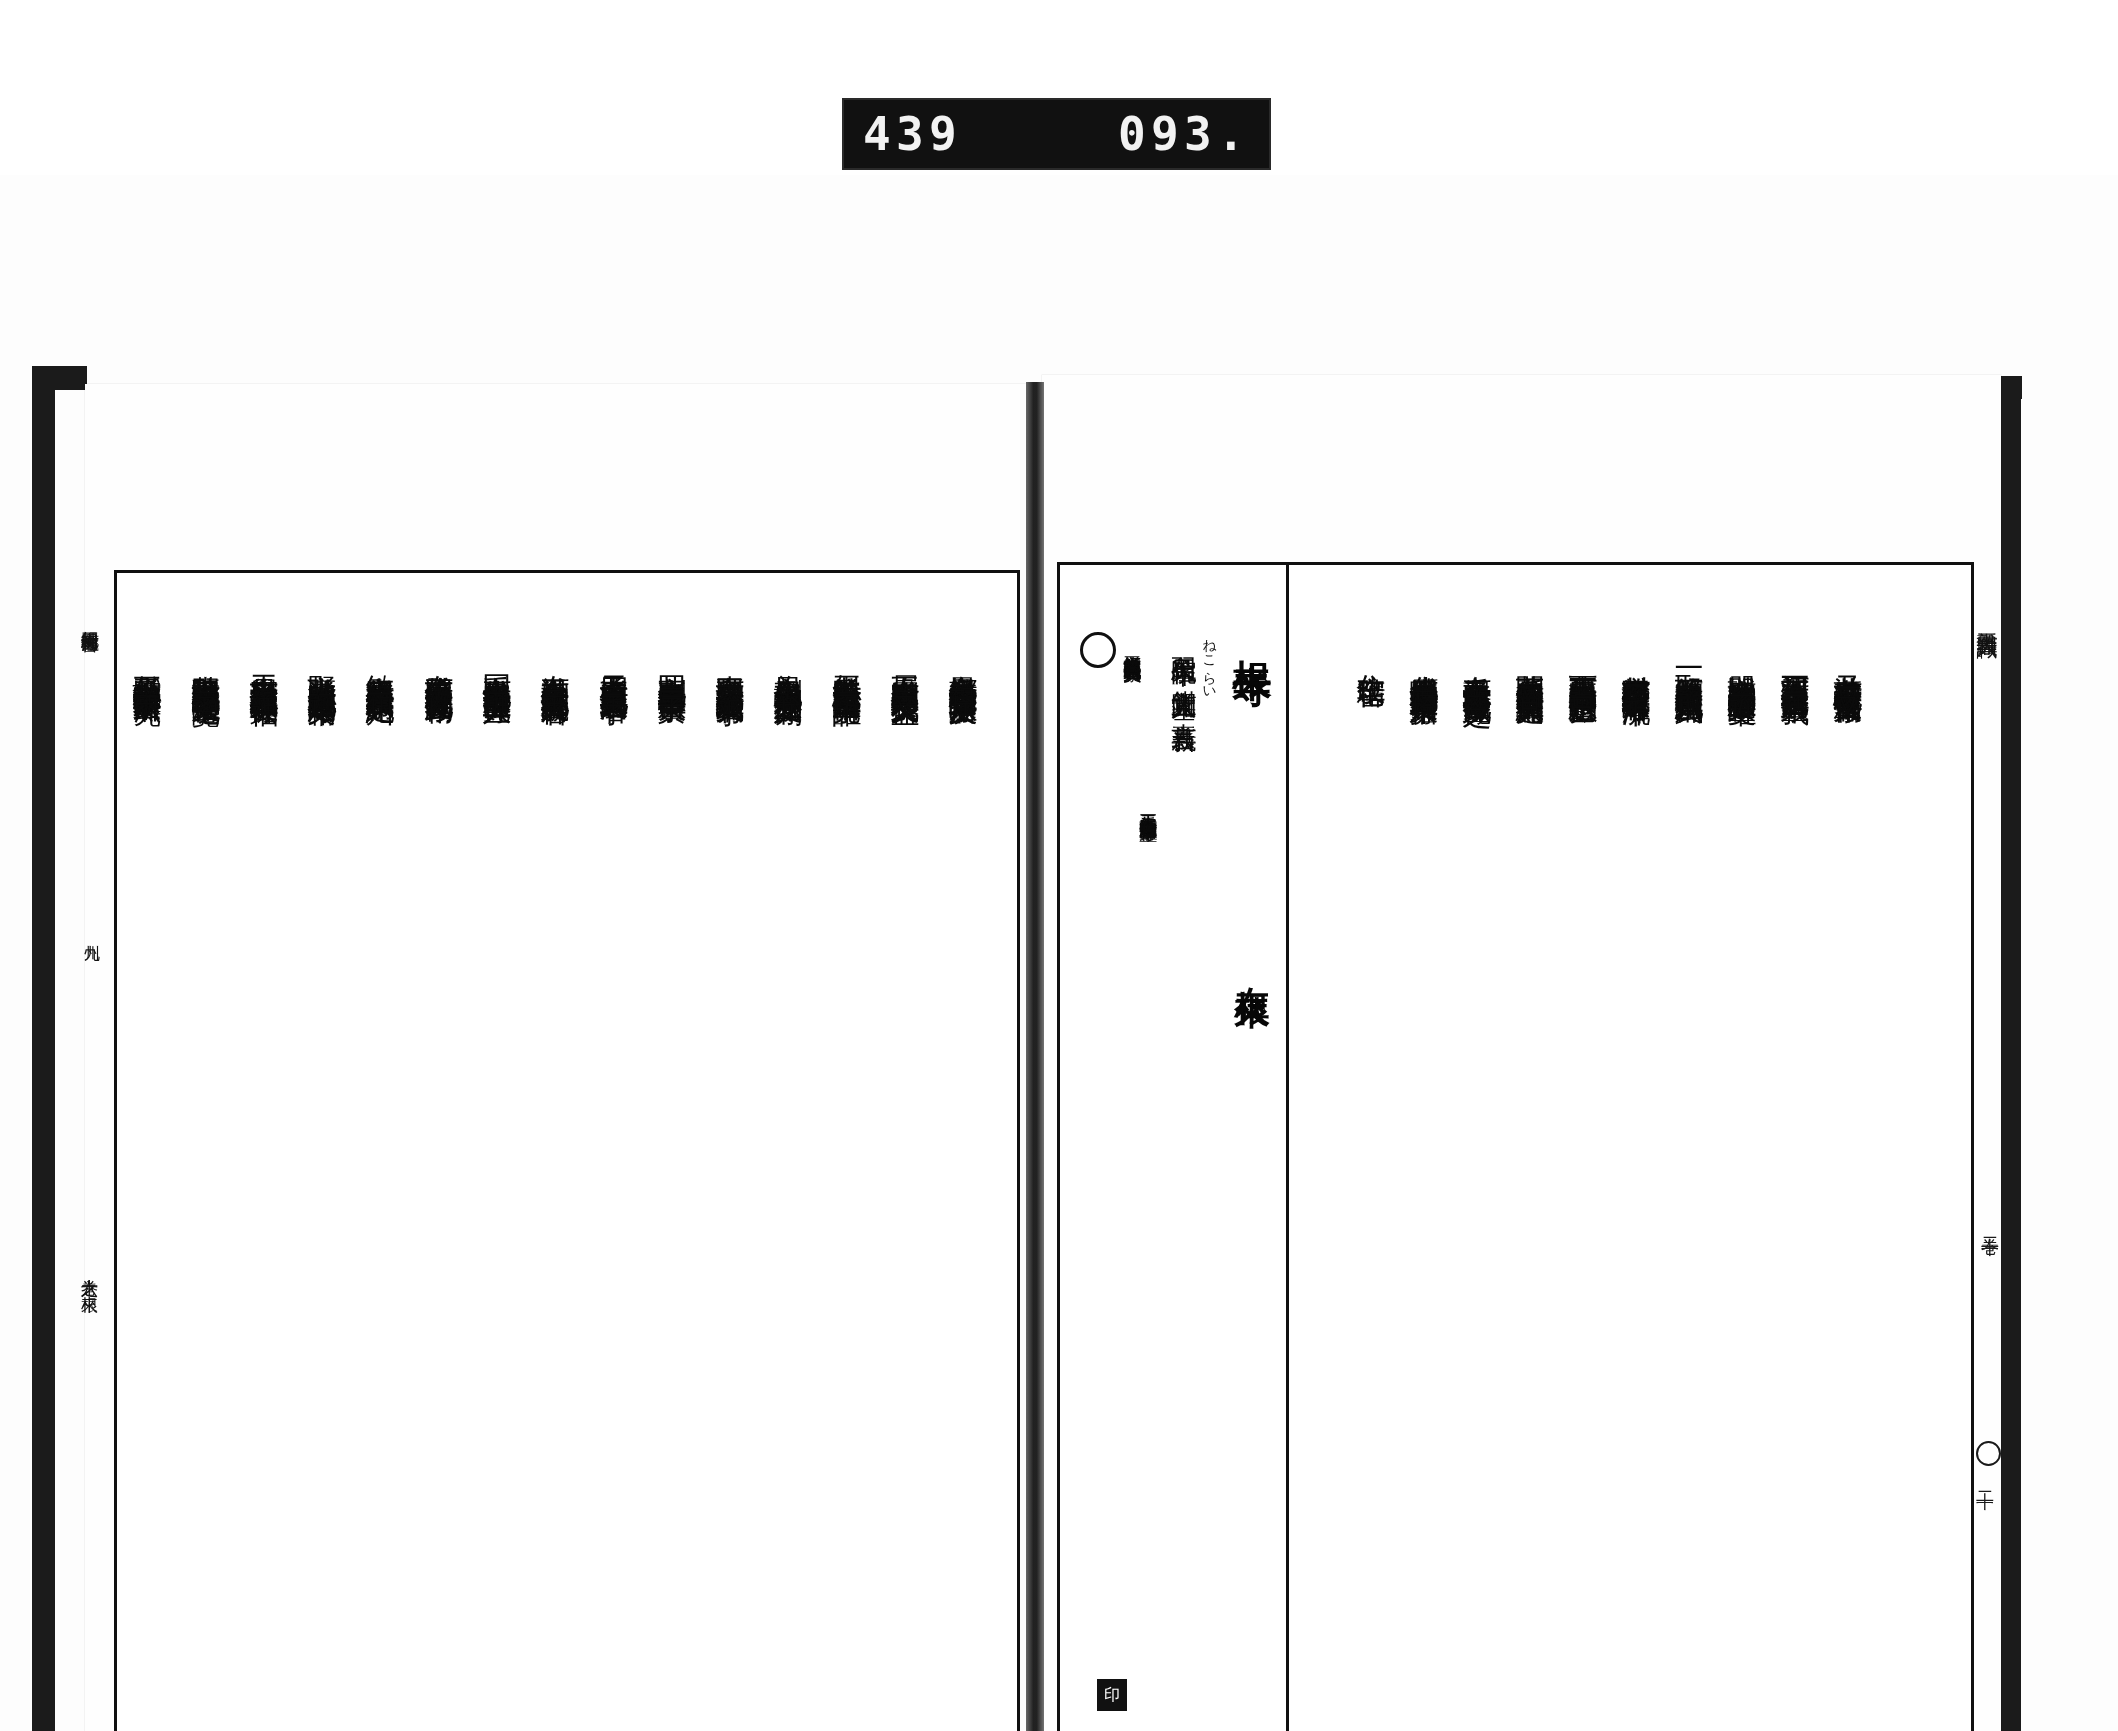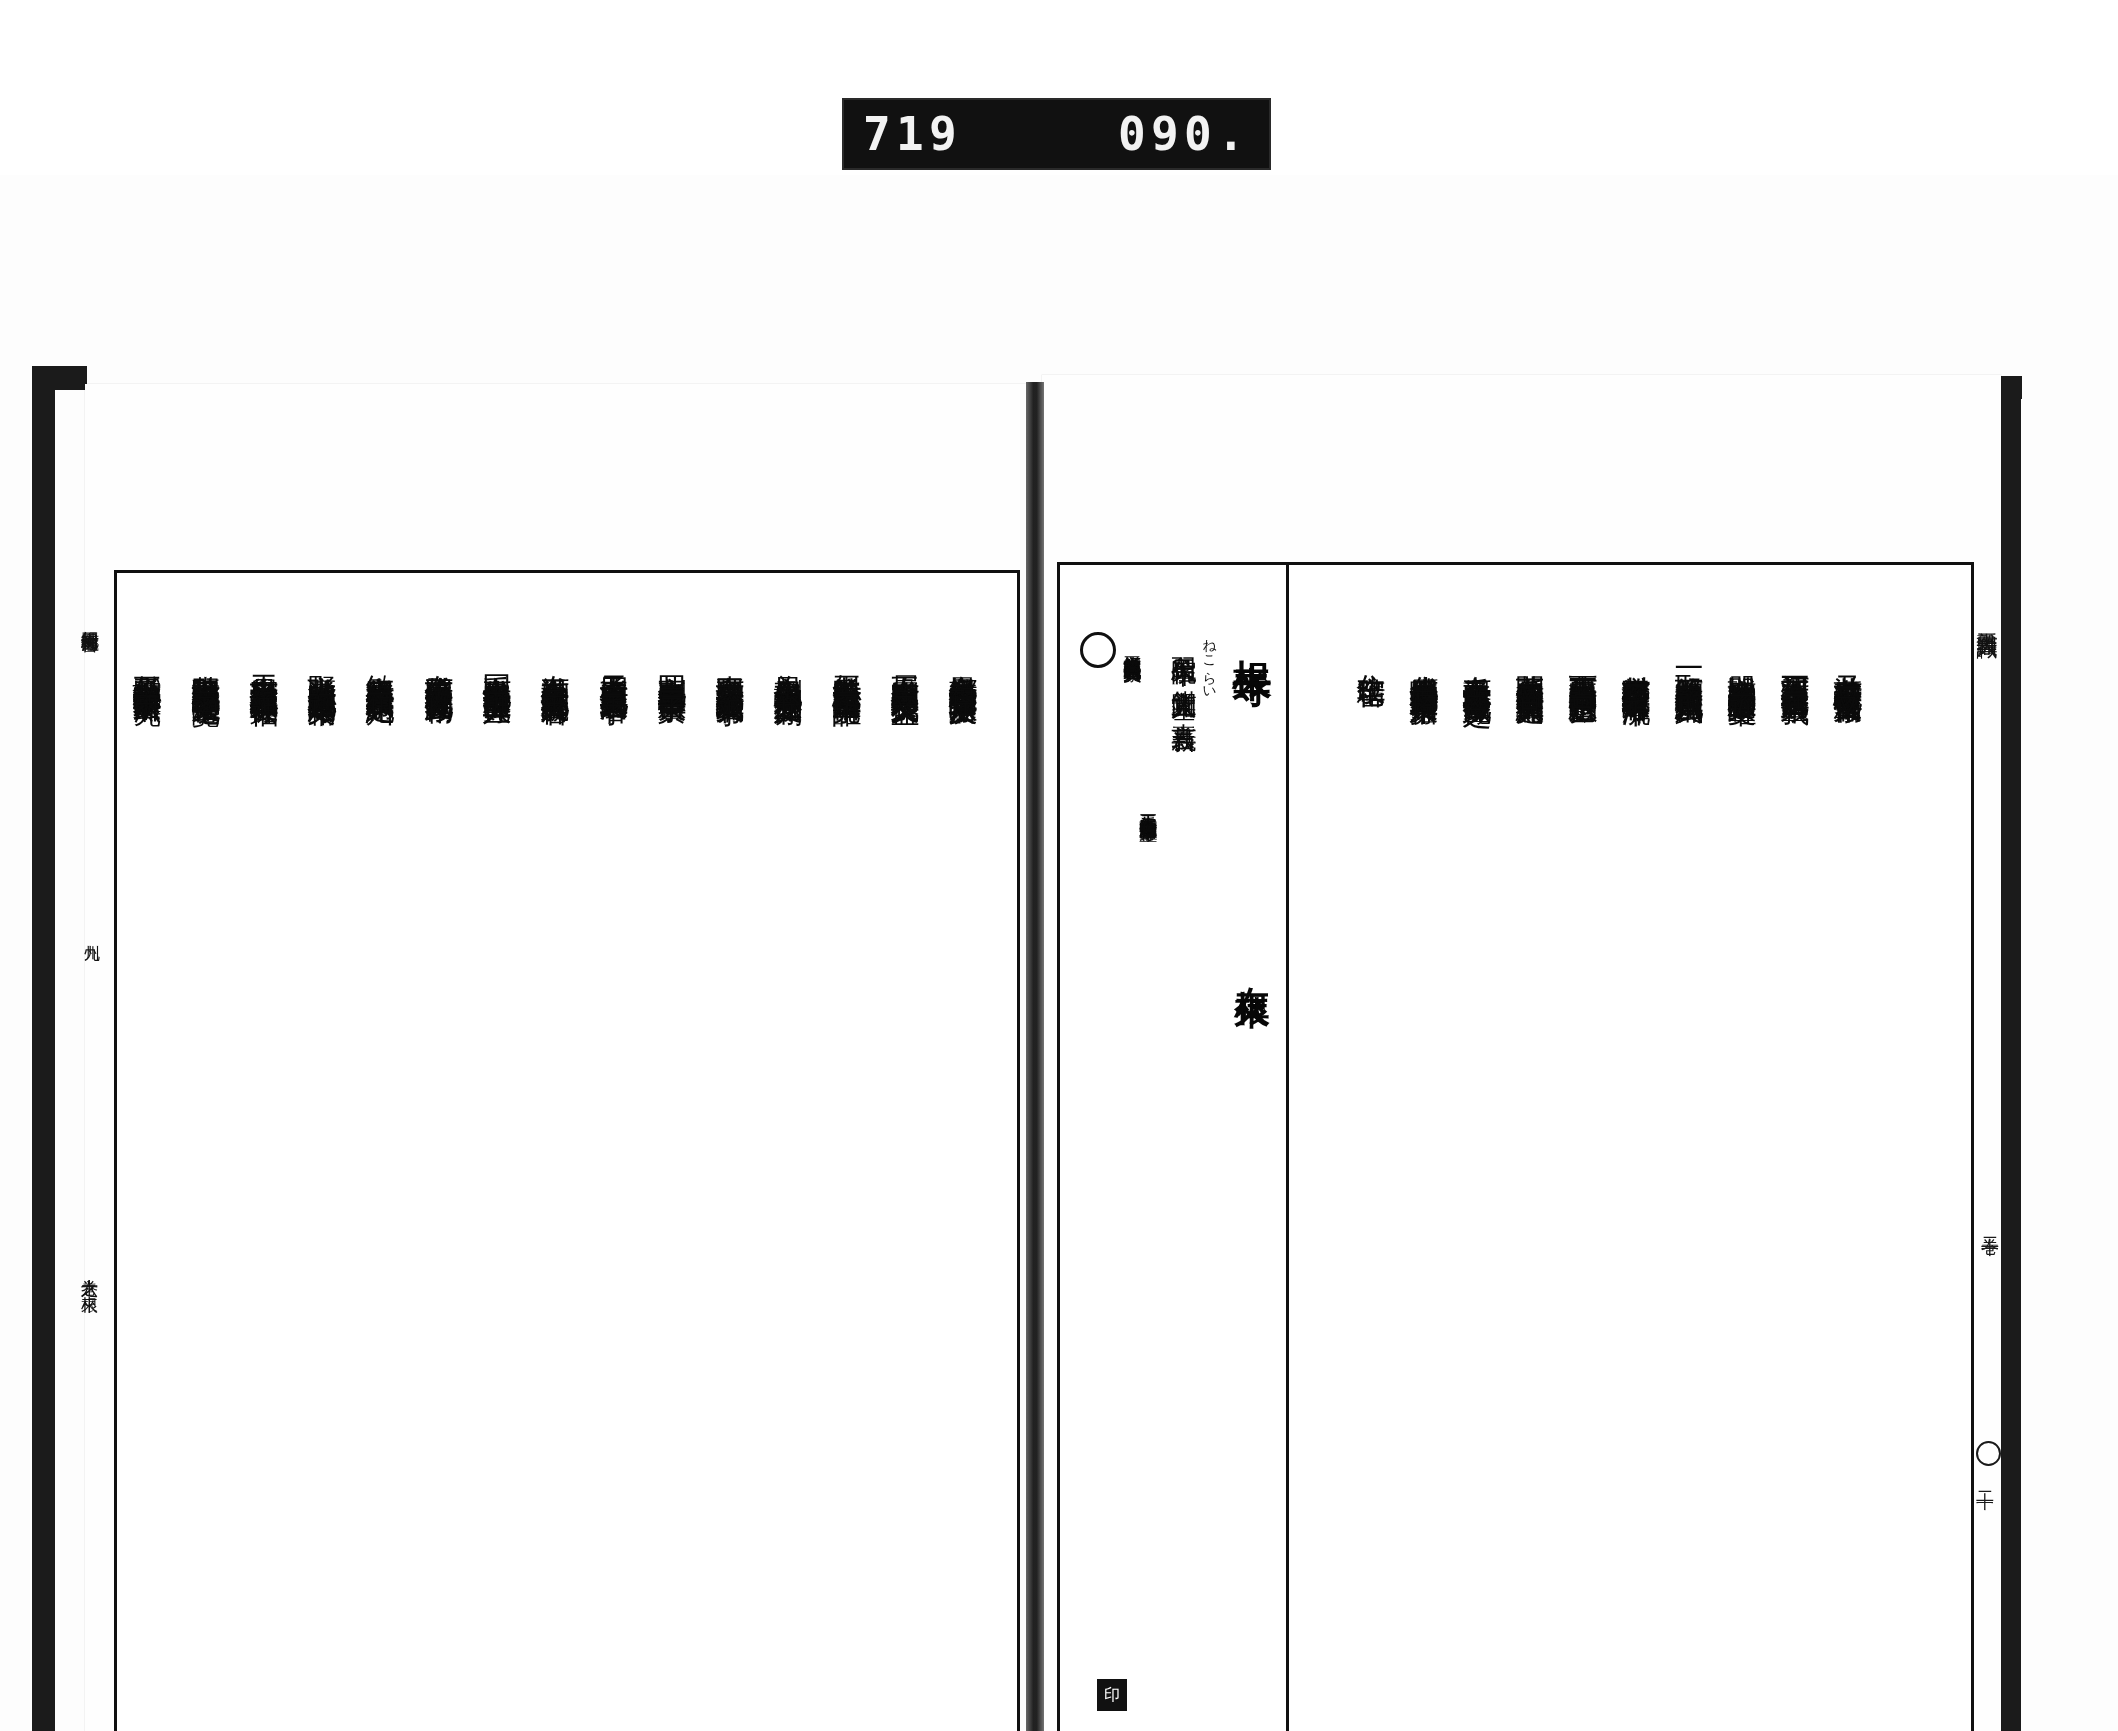--- a/index.html
+++ b/index.html
@@ -247,22 +247,22 @@
     text-orientation: upright;
     font-size: 17px;
     color: #121212;
     white-space: nowrap;
   }
 </style>
 </head>
 <body>
 
 <div id="counter-strip">
-  <span class="counter-num">719</span>
-  <span class="counter-num">090.</span>
+  <span class="counter-num">439</span>
+  <span class="counter-num">093.</span>
 </div>
 
 <div id="scan-area">
 
   <div class="edge" id="edge-left-outer"></div>
   <div class="edge" id="edge-left-outer2"></div>
 
   <div class="edge" id="edge-right-outer"></div>
   <div class="edge" id="edge-right-top"></div>
 

